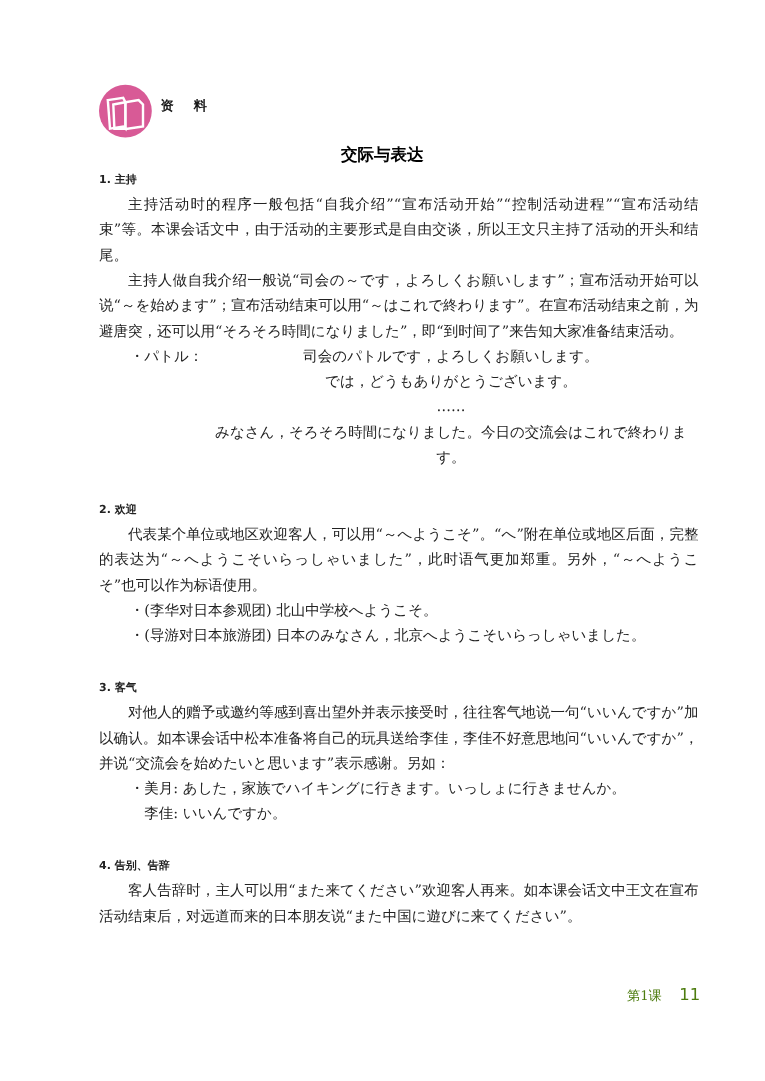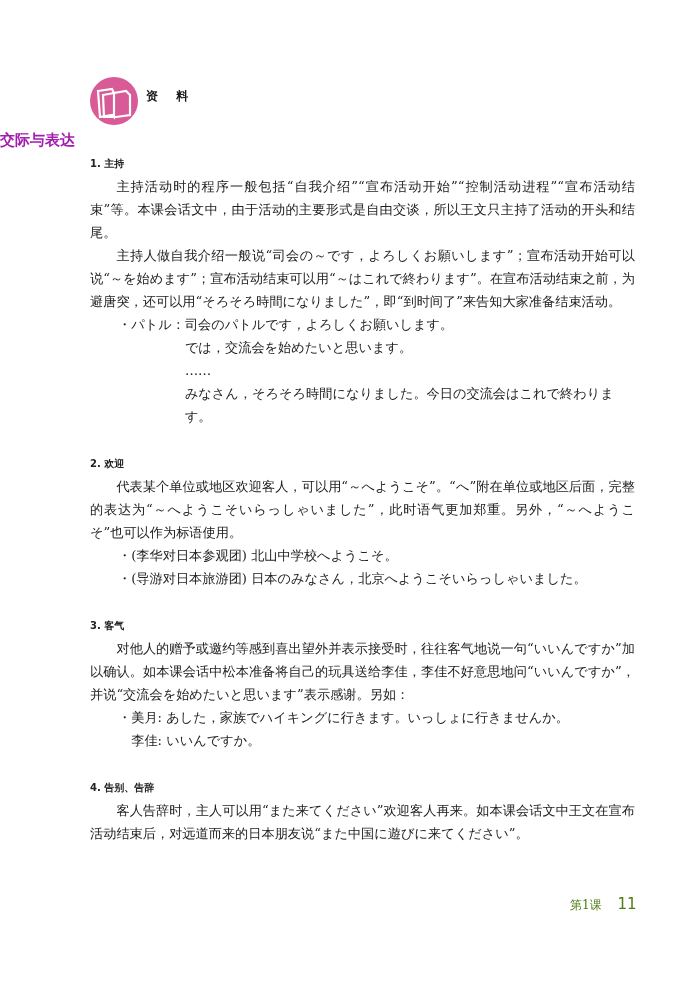--- a/index.html
+++ b/index.html
@@ -3,26 +3,26 @@
 <meta charset="utf-8">
 <style>
   html, body { margin: 0; padding: 0; }
   body {
     width: 695px; height: 983px; background: #ffffff; position: relative; overflow: hidden;
     font-family: "DejaVu Serif", "Liberation Serif", serif; color: #222;
   }
   .badge { position: absolute; left: 90px; top: 77px; width: 48px; height: 48px; border-radius: 50%; background: #d85a96; }
   .badge svg { position: absolute; left: 0; top: 0; }
   .badge-title { position: absolute; left: 146px; top: 88px; font-family: "DejaVu Sans", sans-serif; font-weight: bold; font-size: 12px; letter-spacing: 7px; color: #1a1a1a; }
-  .section-title { position: absolute; left: 0; width: 695px; top: 131px; font-family: "DejaVu Sans", sans-serif; font-size: 15px; color: #a21caf; font-weight: bold; }
+  .section-title { position: absolute; left: 0; width: 695px; top: 131px; text-align: center; font-family: "DejaVu Sans", sans-serif; font-size: 15px; color: #000000; font-weight: bold; }
   .content { position: absolute; left: 90px; top: 152px; width: 545px; font-size: 13.2px; line-height: 23px; }
   .h { font-family: "DejaVu Sans", sans-serif; font-weight: bold; font-size: 10px; margin: 0; height: 23px; }
   .p { margin: 0; text-indent: 2em; text-align: justify; }
   .ex { margin: 0; padding-left: 28px; }
-  .ex-row { display: flex; }
+  .ex-row { display: flex; text-align: center; }
   .ex-speaker { white-space: nowrap; }
   .ex-lines { flex: 1; }
   .gap { height: 24px; }
   .footer { position: absolute; top: 895px; left: 570px; font-size: 12px; color: #4d7c0f; }
   .footer .lesson { font-family: "DejaVu Serif", serif; font-size: 12px; }
   .footer .num { font-family: "DejaVu Sans", sans-serif; font-size: 15px; margin-left: 12px; }
 </style>
 </head>
 <body>
 
@@ -40,21 +40,21 @@
 <div class="content">
 
   <div>
     <p class="h">1. 主持</p>
     <p class="p">主持活动时的程序一般包括“自我介绍”“宣布活动开始”“控制活动进程”“宣布活动结束”等。本课会话文中，由于活动的主要形式是自由交谈，所以王文只主持了活动的开头和结尾。</p>
     <p class="p">主持人做自我介绍一般说“司会の～です，よろしくお願いします”；宣布活动开始可以说“～を始めます”；宣布活动结束可以用“～はこれで終わります”。在宣布活动结束之前，为避唐突，还可以用“そろそろ時間になりました”，即“到时间了”来告知大家准备结束活动。</p>
     <div class="ex ex-row">
       <span class="ex-speaker">・パトル：</span>
       <div class="ex-lines">
         <div>司会のパトルです，よろしくお願いします。</div>
-        <div>では，交流会を始めたいと思います。</div>
+        <div>では，どうもありがとうございます。</div>
         <div>……</div>
         <div>みなさん，そろそろ時間になりました。今日の交流会はこれで終わります。</div>
       </div>
     </div>
   </div>
   <div class="gap"></div>
 
   <div>
     <p class="h">2. 欢迎</p>
     <p class="p">代表某个单位或地区欢迎客人，可以用“～へようこそ”。“へ”附在单位或地区后面，完整的表达为“～へようこそいらっしゃいました”，此时语气更加郑重。另外，“～へようこそ”也可以作为标语使用。</p>

